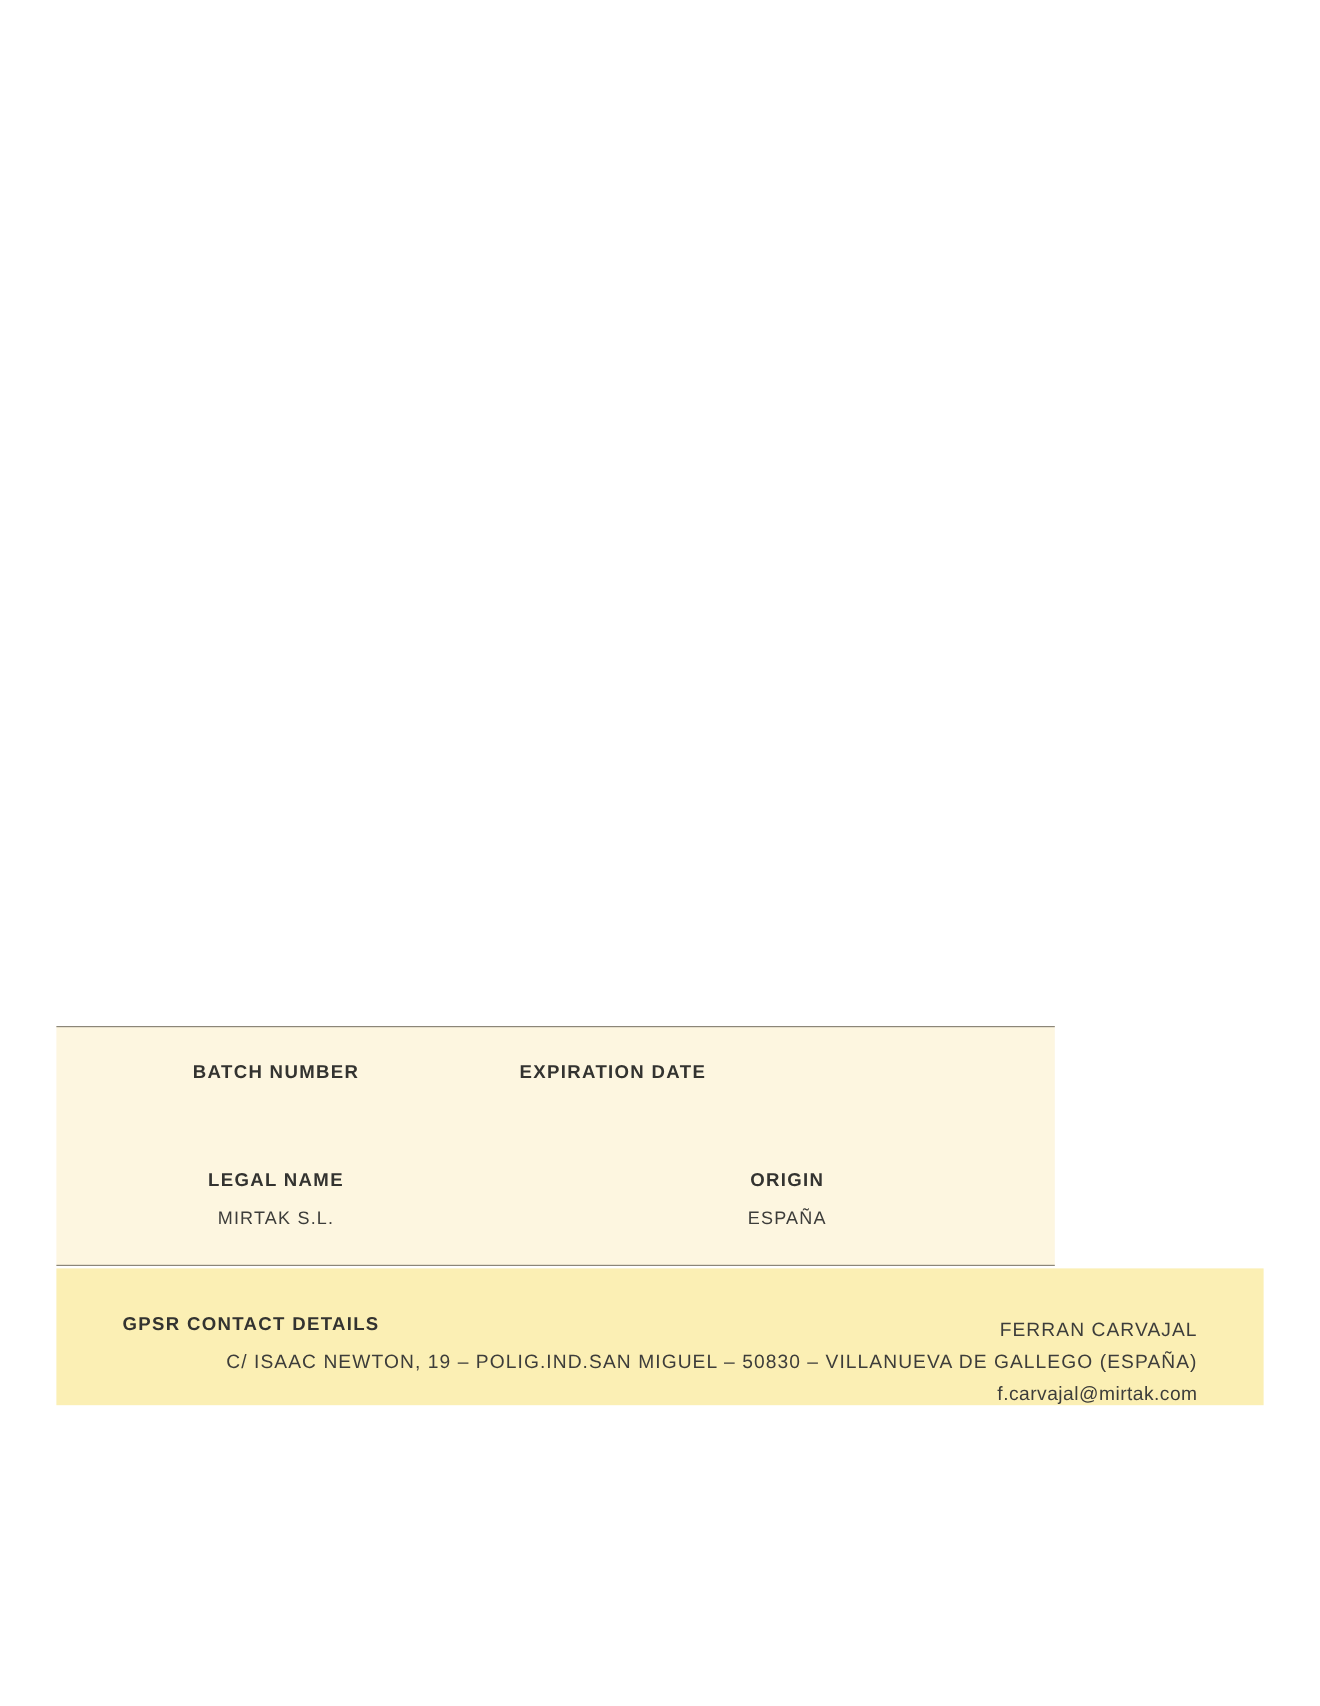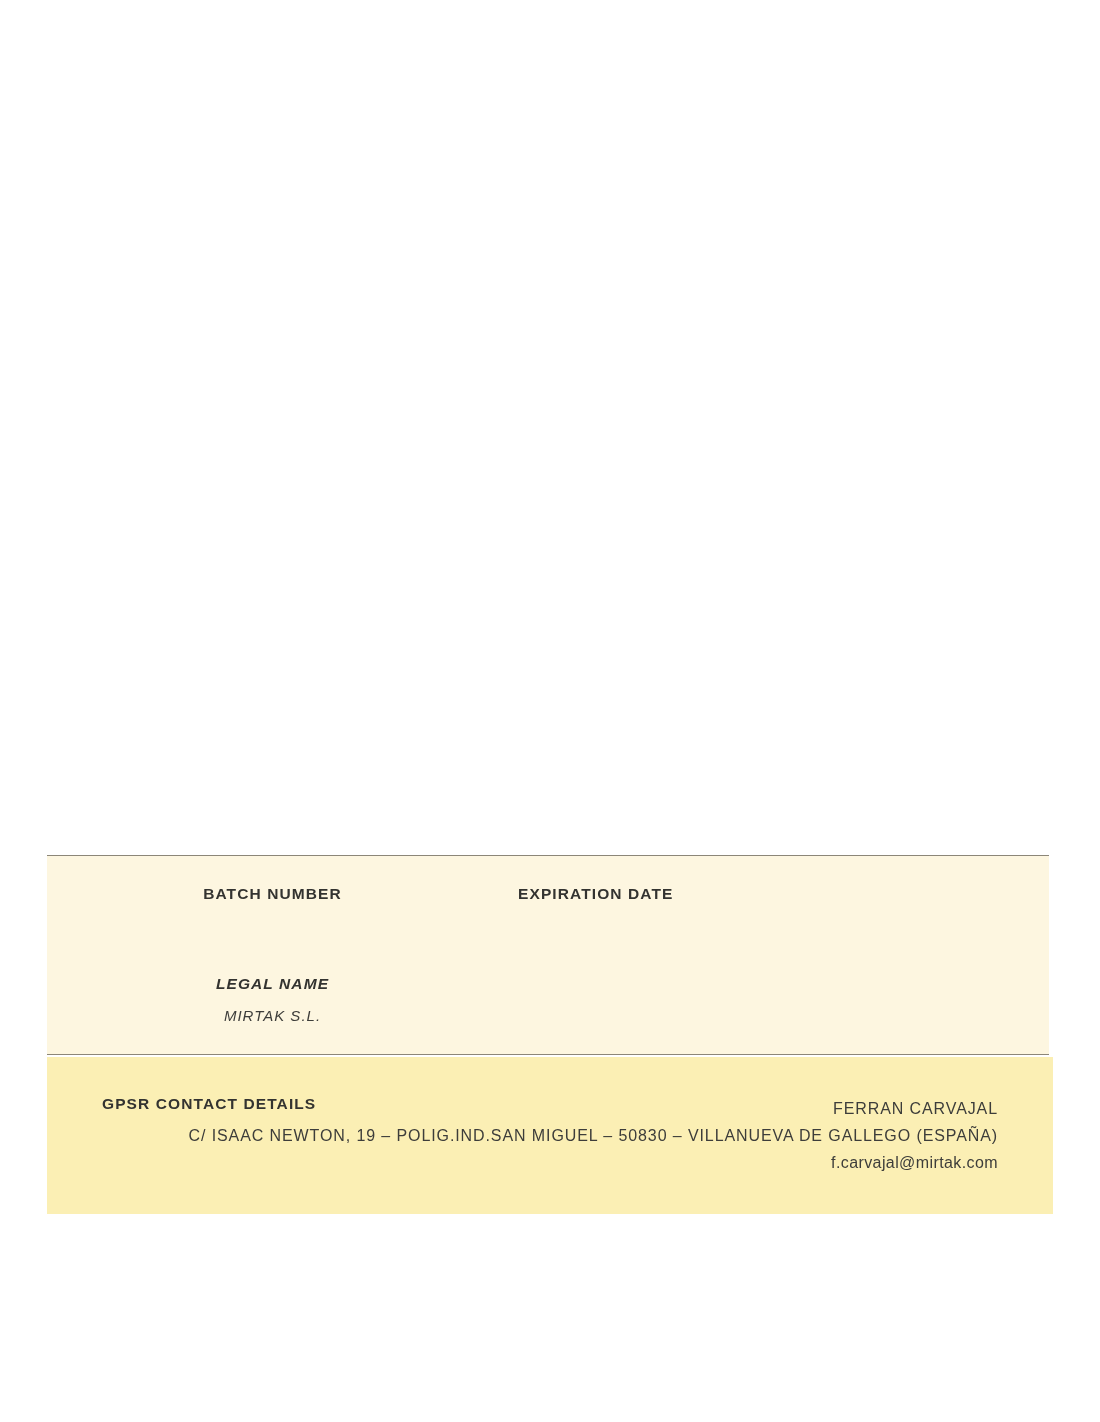--- a/index.html
+++ b/index.html
@@ -33,36 +33,36 @@
     width: 1100px;
     height: 855px;
     background: #ffffff;
   }
 
   
   .info-block {
     position: absolute;
     left: 47px;
     top: 855px;
-    width: 1002px;
+    width: 832px;
     height: 200px;
     background: #fdf6e0;
     border-top: 1.5px solid #8c8678;
     border-bottom: 1.5px solid #8c8678;
     box-sizing: border-box;
   }
 
   .info-row {
     position: absolute;
     left: 0;
     width: 100%;
     display: flex;
   }
   .info-row.row1 { top: 28px; }
-  .info-row.row2 { top: 118px; font-style: italic; }
+  .info-row.row2 { top: 118px; }
 
   .info-cell {
     box-sizing: border-box;
   }
   .cell-batch   { width: 50%; padding-left: 0; text-align: center; }
   .cell-exp     { width: 50%; text-align: left; }
   .cell-legal   { width: 50%; text-align: center; }
   .cell-origin  { width: 50%; text-align: center; }
 
   
@@ -89,21 +89,21 @@
     margin-top: 12px;
   }
   .field-value.empty { min-height: 20px; }
 
   
   .gpsr-block {
     position: absolute;
     left: 47px;
     top: 1057px;
     width: 1006px;
-    height: 157px;
+    height: 114px;
     background: #fbefb4;
   }
 
   .gpsr-title {
     position: absolute;
     left: 55px;
     top: 38px;
     font-size: 15.5px;
     font-weight: bold;
     letter-spacing: 1.1px;
@@ -146,20 +146,24 @@
         <div class="field-label">EXPIRATION DATE</div>
         <div class="field-value empty"></div>
       </div>
     </div>
 
     <div class="info-row row2">
       <div class="info-cell cell-legal">
         <div class="field-label">LEGAL NAME</div>
         <div class="field-value">MIRTAK S.L.</div>
       </div>
+      <div class="info-cell cell-origin">
+        <div class="field-label">ORIGIN</div>
+        <div class="field-value">ESPAÑA</div>
+      </div>
     </div>
 
   </div>
 
   <div class="gpsr-block">
     <div class="gpsr-title">GPSR CONTACT DETAILS</div>
     <div class="gpsr-lines">
       <div class="gpsr-line">FERRAN CARVAJAL</div>
       <div class="gpsr-line">C/ ISAAC NEWTON, 19 – POLIG.IND.SAN MIGUEL – 50830 – VILLANUEVA DE GALLEGO (ESPAÑA)</div>
       <div class="gpsr-line email">f.carvajal@mirtak.com</div>

